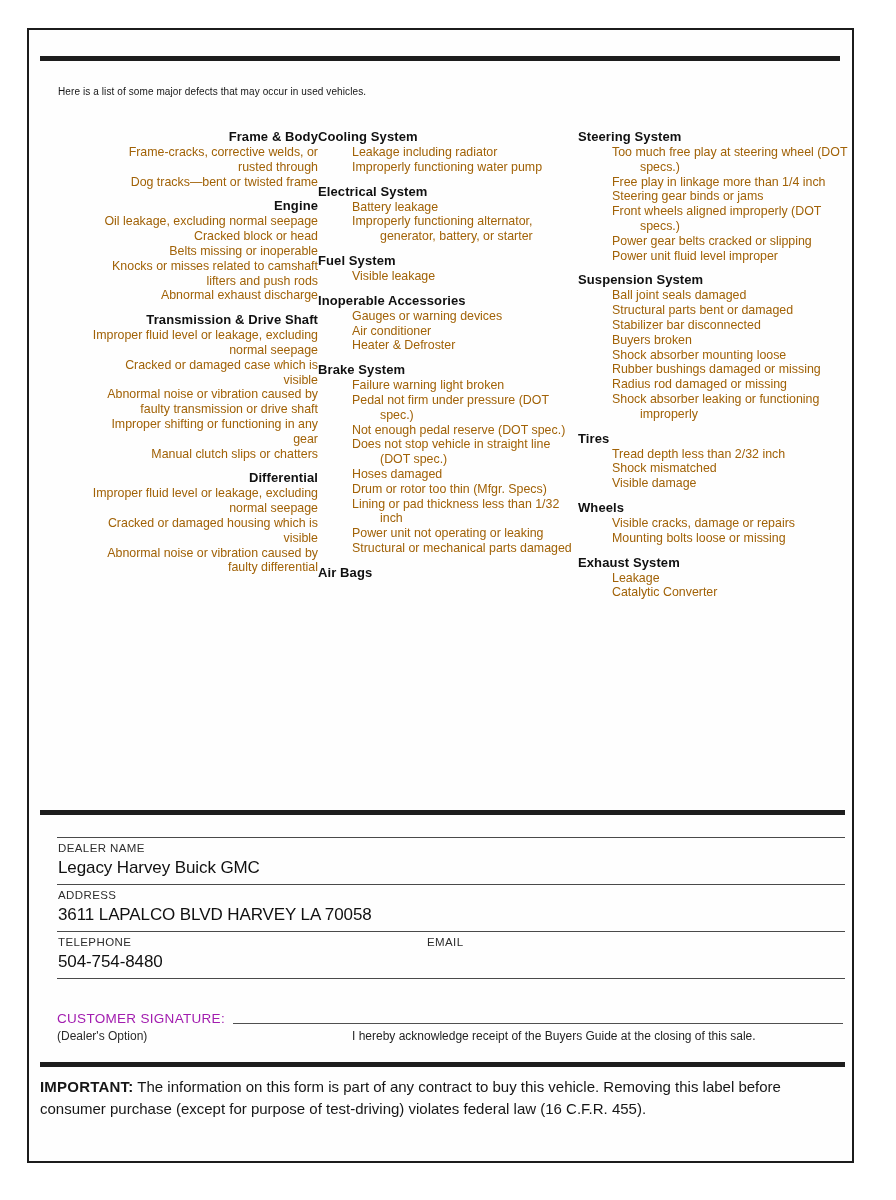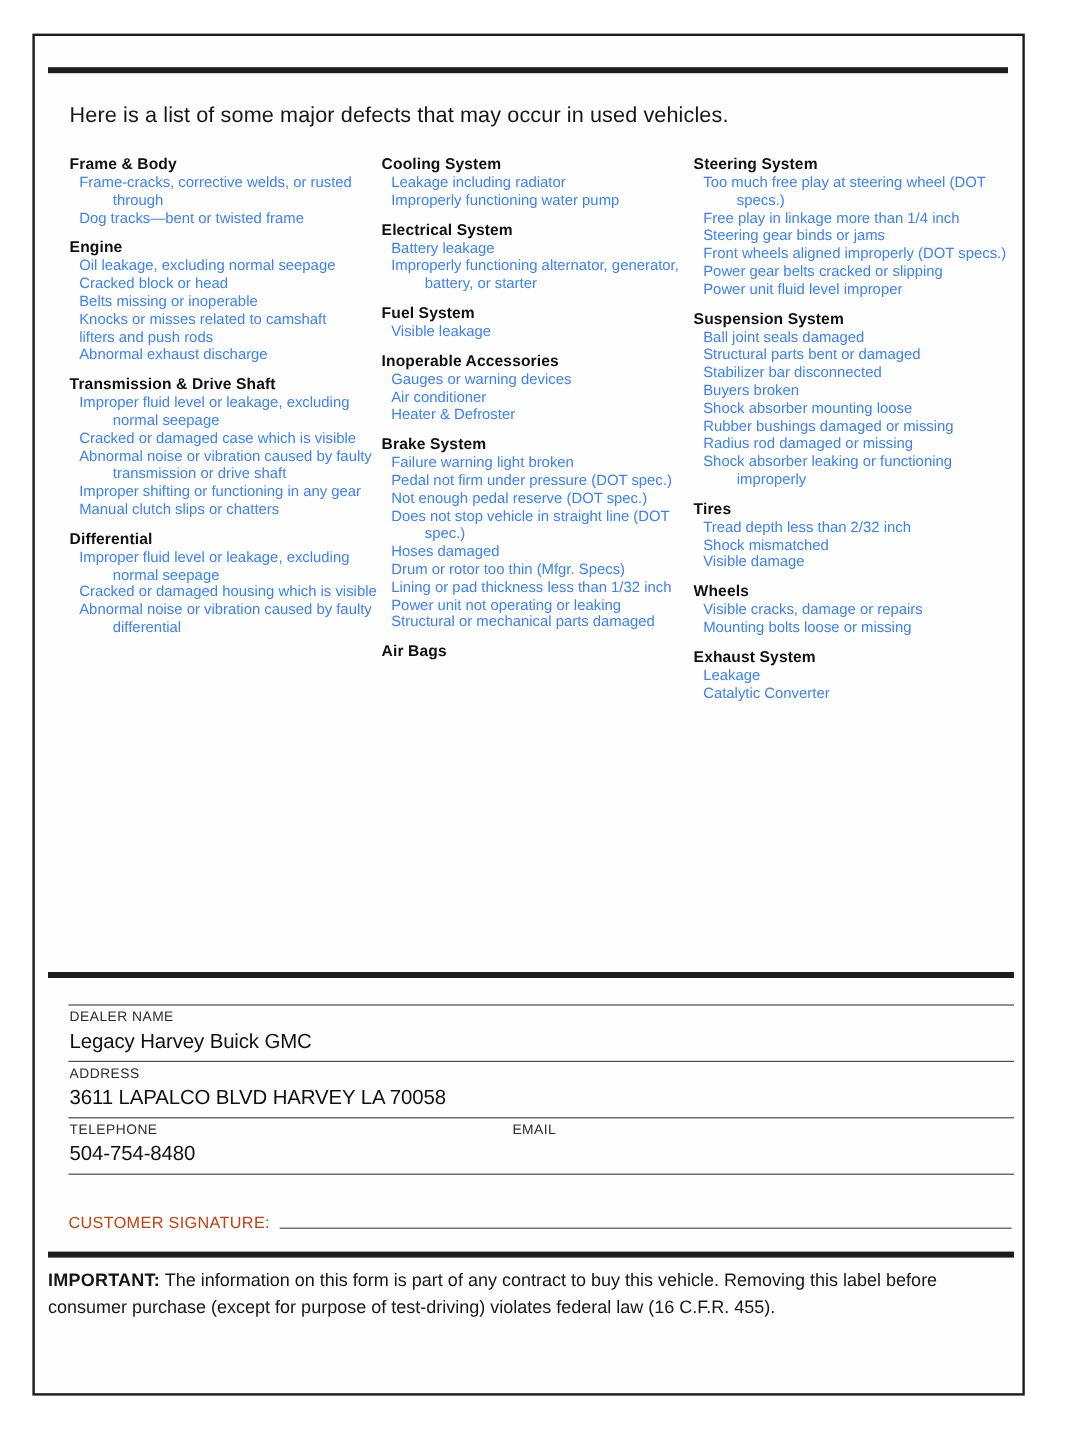--- a/index.html
+++ b/index.html
@@ -22,49 +22,50 @@
     height: 5px;
   }
   #rule-top {
     position: absolute;
     left: 11px; top: 26px;
     width: 800px;
   }
   #intro {
     position: absolute;
     left: 29px; top: 56px;
-    font-size: 18px;
+    font-size: 10px;
     color: #161616;
     letter-spacing: 0.1px;
   }
   #defects {
     position: absolute;
     left: 29px; top: 99px;
     width: 792px;
     display: flex;
   }
   .defect-col { flex: 0 0 auto; }
-  .defect-col.c1 { width: 260px; }
+  .defect-col.c1 { width: 260px; text-align: right; }
   .defect-col.c2 { width: 260px; }
   .defect-col.c3 { width: 272px; }
   .defect-section { margin: 0 0 9px 0; }
   .defect-heading {
     font-weight: bold;
     font-size: 13px;
     line-height: 15px;
     color: #101010;
     margin: 0 0 1px 0;
     letter-spacing: 0.1px;
   }
   .defect-item {
     font-size: 12.4px;
     line-height: 14.8px;
-    color: #3b82f6;
+    color: #a16207;
     padding-left: 36px;
     text-indent: -28px;
+    margin-left: 26px;
   }
   
   #bottom {
     position: absolute;
     left: 11px; top: 780px;
     width: 805px;
   }
   #rule-mid { width: 100%; }
   #fields {
     margin: 22px 0 0 17px;
@@ -95,21 +96,21 @@
     min-height: 24px;
   }
   #signature {
     margin: 30px 0 0 17px;
     width: 788px;
   }
   .sig-row {
     display: flex;
     align-items: flex-end;
     font-size: 13.5px;
-    color: #c2410c;
+    color: #a21caf;
     letter-spacing: 0.3px;
   }
   .sig-label { white-space: nowrap; }
   .sig-line {
     flex: 1;
     border-bottom: 1.5px solid #4f4f4f;
     margin: 0 2px 2px 8px;
     height: 14px;
   }
   .sig-sub-row {
@@ -268,20 +269,24 @@
           <div class="field-label email">EMAIL</div>
           <div class="field-value">504-754-8480</div>
         </div>
       </div>
 
     <div id="signature">
       <div class="sig-row">
         <span class="sig-label">CUSTOMER SIGNATURE:</span>
         <span class="sig-line"></span>
       </div>
+      <div class="sig-sub-row">
+        <span class="sig-option">(Dealer's Option)</span>
+        <span class="sig-ack">I hereby acknowledge receipt of the Buyers Guide at the closing of this sale.</span>
+      </div>
     </div>
 
     <div class="rule" id="rule-bottom"></div>
 
     <div id="important">
       <b>IMPORTANT:</b>
       <span> </span><span>The information on this form is part of any contract to buy this vehicle.  Removing this label before consumer purchase (except for purpose of test-driving) violates federal law (16 C.F.R. 455).</span>
     </div>
   </div>
 

